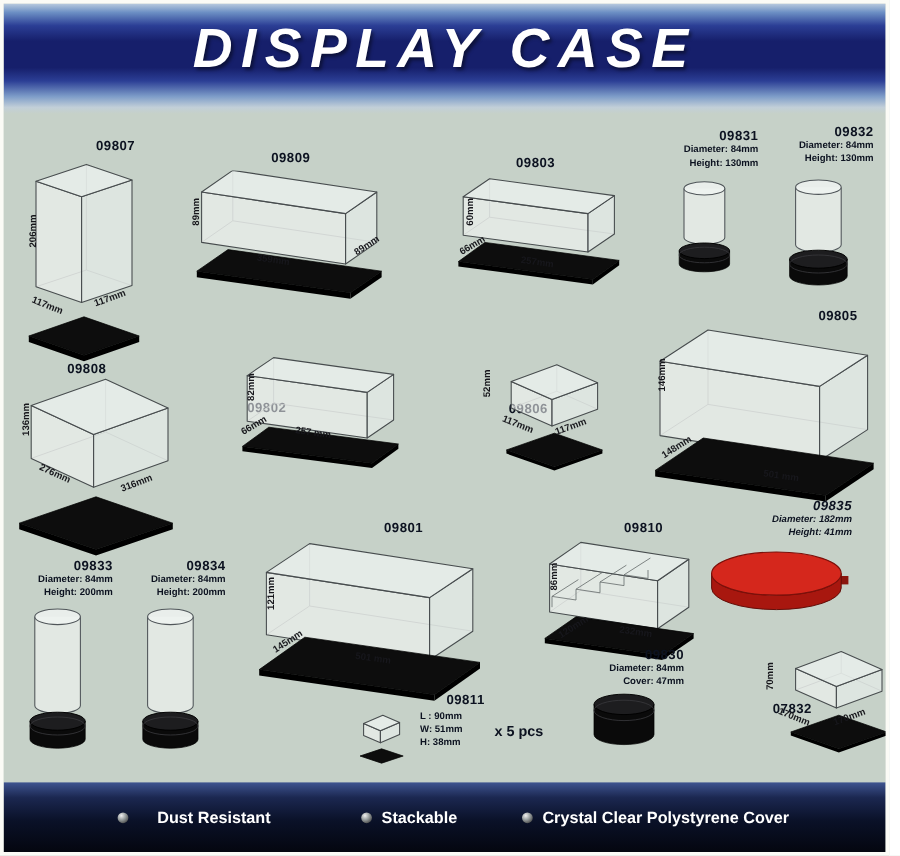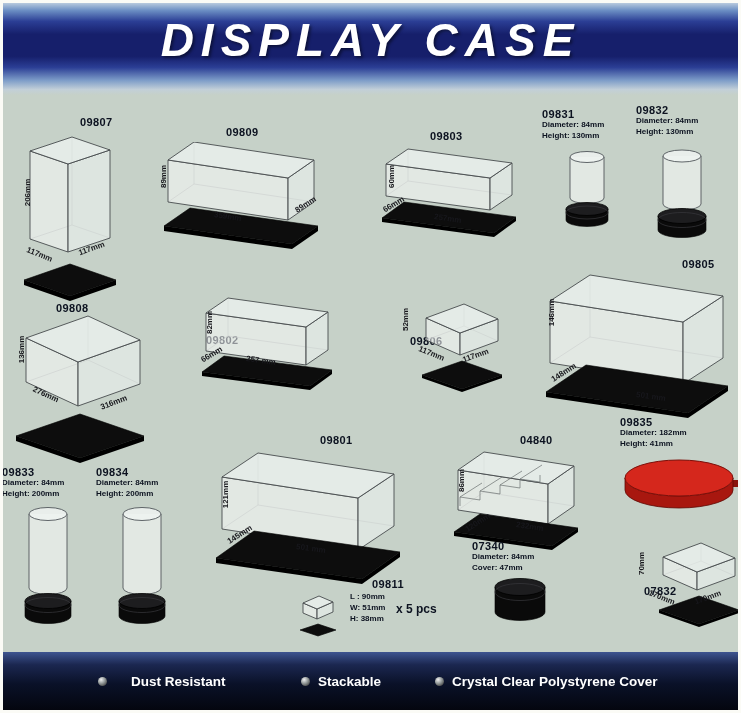--- a/index.html
+++ b/index.html
@@ -10,21 +10,21 @@
   .header{position:absolute;top:3px;left:3px;right:3px;height:92px;
     background:linear-gradient(180deg,#b8cade 0%,#6c8fc4 8%,#2b3e95 20%,#161f6b 34%,#161f6b 58%,
                #2b3e95 70%,#7d9cc8 84%,#c2cfd8 94%,#c6d1c8 100%);}
   .title{text-align:center;margin:0;padding-top:10px;font-style:italic;font-weight:bold;
     font-size:46px;letter-spacing:7px;color:#ffffff;text-shadow:2px 2px 3px rgba(0,0,0,.45);}
   
   .product{position:absolute;}
   .pnum{position:absolute;font-size:11px;font-weight:bold;color:#0c1220;letter-spacing:.4px;white-space:nowrap;margin-left:28px;}
   .psvg{position:absolute;}
   .dim{position:absolute;font-size:8px;font-weight:bold;color:#17171c;white-space:nowrap;transform-origin:50% 50%;}
-  .tblock{position:absolute;text-align:left;}
+  .tblock{position:absolute;text-align:right;}
   .tline-num{font-size:11px;font-weight:bold;color:#0c1220;letter-spacing:.4px;}
   .tline{font-size:8px;font-weight:bold;color:#0c1220;line-height:1.35;}
   .qty{position:absolute;font-size:12px;font-weight:bold;color:#0c1220;white-space:nowrap;}
   .specs-left{position:absolute;text-align:left;}
   
   .face{fill:rgba(249,252,250,.55);stroke:#474c4e;stroke-width:.9;stroke-linejoin:round;}
   .top{fill:rgba(240,245,242,.72);}
   .side{fill:rgba(233,239,236,.65);}
   .he{fill:none;stroke:#9ba1a0;stroke-width:.7;}
   .st{fill:none;stroke:#6a7070;stroke-width:.7;}
@@ -156,21 +156,21 @@
       <polygon class="baseTh" points="6,76 114,90 114,94 6,80"></polygon>
       <polygon class="baseTh" points="114,90 136,74 136,78 114,94"></polygon>
       <polygon class="base" points="6,76 114,90 136,74 28,60"></polygon>
     </svg>
     <span class="dim" style="left:26px;top:36px;transform:rotate(-90deg);">82mm</span>
     <span class="dim" style="left:28px;top:68px;transform:rotate(-31deg);">66mm</span>
     <span class="dim" style="left:74px;top:74px;transform:rotate(8deg);">257 mm</span>
   </div>
 
   <div class="product" style="left:380px;top:295px;width:140px;height:102px;">
-    <div class="pnum" style="left:2px;top:40px;text-align:center;">09806</div>
+    <div class="pnum" style="left:16px;top:40px;text-align:center;">09806</div>
     <svg class="psvg" style="left:28px;top:8px;" width="110" height="94" viewBox="0 0 110 94">
       <polyline class="he" points="18,37 56,23 90,38"></polyline>
       <line class="he" x1="56" y1="23" x2="56" y2="1"></line>
       <polygon class="face" points="52,52 18,37 18,15 52,30"></polygon>
       <polygon class="face side" points="52,52 90,38 90,16 52,30"></polygon>
       <polygon class="face top" points="52,30 18,15 56,1 90,16"></polygon>
       <polygon class="baseTh" points="14,72 54,86 94,72 94,75 54,89 14,75"></polygon>
       <polygon class="base" points="54,58 94,72 54,86 14,72"></polygon>
     </svg>
     <span class="dim" style="left:14px;top:20px;transform:rotate(-90deg);">52mm</span>
@@ -206,42 +206,42 @@
       <polygon class="baseTh" points="8,110 154,131 154,136 8,115"></polygon>
       <polygon class="baseTh" points="154,131 192,104 192,109 154,136"></polygon>
       <polygon class="base" points="8,110 154,131 192,104 46,83"></polygon>
     </svg>
     <span class="dim" style="left:4px;top:56px;transform:rotate(-90deg);">121mm</span>
     <span class="dim" style="left:18px;top:96px;transform:rotate(-33deg);">145mm</span>
     <span class="dim" style="left:88px;top:110px;transform:rotate(8deg);">501 mm</span>
   </div>
 
   <div class="product" style="left:448px;top:434px;width:135px;height:118px;">
-    <div class="pnum" style="left:44px;top:0;">04840</div>
+    <div class="pnum" style="left:44px;top:0;">09810</div>
     <svg class="psvg" style="left:0;top:14px;" width="135" height="104" viewBox="0 0 135 104">
       <polyline class="he" points="10,62 36,44 126,58"></polyline>
       <line class="he" x1="36" y1="44" x2="36" y2="4"></line>
       <polygon class="face" points="10,62 100,76 100,36 10,22"></polygon>
       <polygon class="face side" points="100,76 126,58 126,18 100,36"></polygon>
       <polygon class="face top" points="10,22 100,36 126,18 36,4"></polygon>
       <polyline class="st" points="12,58 12,49 32,52 32,43 52,46 52,37 72,40 72,31 92,34 92,27"></polyline>
       <line class="st" x1="12" y1="49" x2="34" y2="35"></line>
       <line class="st" x1="32" y1="43" x2="54" y2="29"></line>
       <line class="st" x1="52" y1="37" x2="74" y2="23"></line>
       <line class="st" x1="72" y1="31" x2="94" y2="17"></line>
       <polygon class="baseTh" points="6,84 104,98 104,102 6,88"></polygon>
       <polygon class="baseTh" points="104,98 130,80 130,84 104,102"></polygon>
       <polygon class="base" points="6,84 104,98 130,80 32,66"></polygon>
     </svg>
     <span class="dim" style="left:2px;top:42px;transform:rotate(-90deg);">86mm</span>
     <span class="dim" style="left:16px;top:84px;transform:rotate(-33deg);">120mm</span>
     <span class="dim" style="left:68px;top:88px;transform:rotate(8deg);">232mm</span>
   </div>
 
-  <div class="tblock" style="left:620px;top:416px;width:122px;height:102px;">
+  <div class="tblock" style="left:588px;top:416px;width:122px;height:102px;font-style:italic;">
     <div class="tline-num">09835</div>
     <div class="tline">Diameter: 182mm</div>
     <div class="tline">Height: 41mm</div>
     <svg class="psvg" style="left:1px;top:38px;" width="120" height="62" viewBox="0 0 120 62">
       <rect x="111" y="26" width="7" height="7" fill="#8a150d"></rect>
       <path class="discSide" d="M4,24 A54,18 0 0 0 112,24 L112,36 A54,18 0 0 1 4,36 Z"></path>
       <ellipse class="discTop" cx="58" cy="24" rx="54" ry="18"></ellipse>
     </svg>
   </div>
 
@@ -265,21 +265,21 @@
     <svg class="psvg" style="left:14px;top:38px;" width="64" height="128" viewBox="0 0 64 128">
       <path class="cylBody" d="M13,10 L13,84 A19,6.5 0 0 0 51,84 L51,10"></path>
       <ellipse class="cylTop" cx="32" cy="10" rx="19" ry="6.5"></ellipse>
       <path class="puckBody" d="M9,97 L9,112 A23,7.5 0 0 0 55,112 L55,97"></path>
       <ellipse class="puckTop" cx="32" cy="97" rx="23" ry="7.5"></ellipse>
       <ellipse class="puckGroove" cx="32" cy="101" rx="23" ry="7.5"></ellipse>
     </svg>
   </div>
 
   <div class="tblock" style="left:472px;top:540px;width:98px;height:92px;">
-    <div class="tline-num">07340</div>
+    <div class="tline-num">09830</div>
     <div class="tline">Diameter: 84mm</div>
     <div class="tline">Cover: 47mm</div>
     <svg class="psvg" style="left:18px;top:36px;" width="62" height="50" viewBox="0 0 62 50">
       <path class="puckBody" d="M5,11 L5,36 A25,8.5 0 0 0 55,36 L55,11"></path>
       <ellipse class="puckTop" cx="30" cy="11" rx="25" ry="8.5"></ellipse>
       <ellipse class="puckGroove" cx="30" cy="16" rx="25" ry="8.5"></ellipse>
     </svg>
   </div>
 
   <div class="product" style="left:288px;top:578px;width:180px;height:64px;">
@@ -288,21 +288,21 @@
       <polygon class="face" points="24,25 10,19 10,9 24,15"></polygon>
       <polygon class="face side" points="24,25 40,18 40,8 24,15"></polygon>
       <polygon class="face top" points="24,15 10,9 26,2 40,8"></polygon>
       <polygon class="base" points="25,30 43,36 25,42 7,36"></polygon>
     </svg>
     <div class="specs-left" style="left:62px;top:14px;">
       <div class="tline">L : 90mm</div>
       <div class="tline">W: 51mm</div>
       <div class="tline">H: 38mm</div>
     </div>
-    <span class="qty" style="left:108px;top:24px;">x 5 pcs</span>
+    <span class="qty" style="left:124px;top:24px;">x 5 pcs</span>
   </div>
 
   <div class="product" style="left:600px;top:535px;width:150px;height:100px;">
     <div class="pnum" style="left:16px;top:50px;">07832</div>
     <svg class="psvg" style="left:42px;top:5px;" width="108" height="92" viewBox="0 0 108 92">
       <polyline class="he" points="21,35 59,21 93,36"></polyline>
       <line class="he" x1="59" y1="21" x2="59" y2="3"></line>
       <polygon class="face" points="55,50 21,35 21,17 55,32"></polygon>
       <polygon class="face side" points="55,50 93,36 93,18 55,32"></polygon>
       <polygon class="face top" points="55,32 21,17 59,3 93,18"></polygon>

